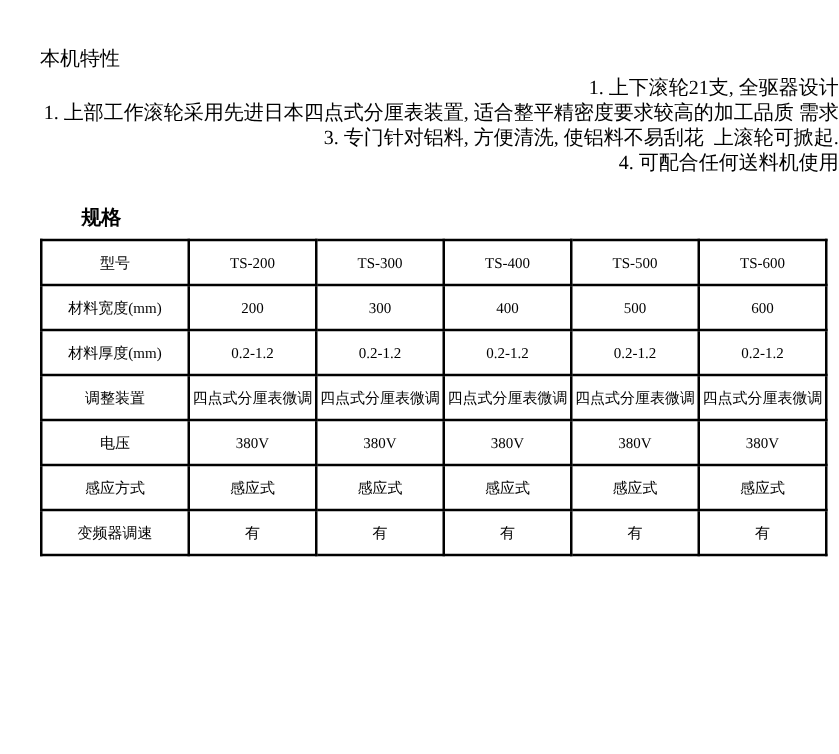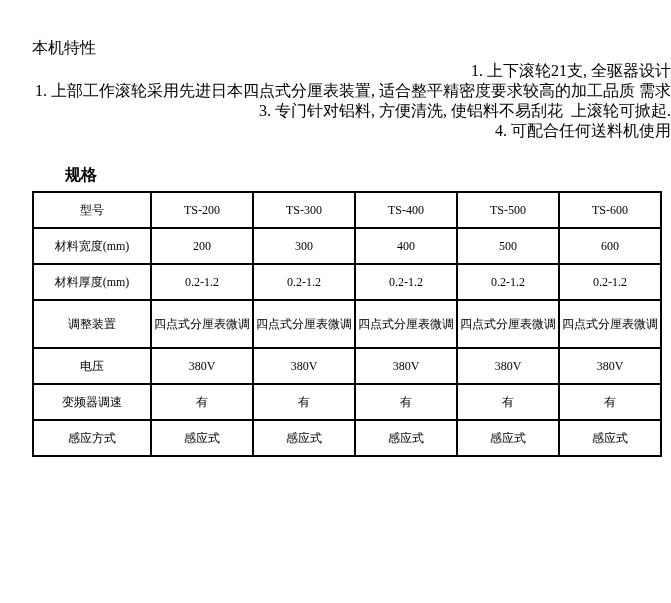--- a/index.html
+++ b/index.html
@@ -45,21 +45,21 @@
     border: 2px solid #000000;
     text-align: center;
     vertical-align: middle;
     font-size: 12px;
     font-weight: normal;
     padding: 0 2px;
     line-height: 19px;
     overflow: hidden;
   }
   .spec-table tr { height: 36px; }
-  .spec-table tr.tall { height: 48px; }
+  .spec-table tr.tall { height: 36px; }
 </style>
 </head>
 <body>
 
 <div class="page">
 
   <div class="features-title">本机特性</div>
   <div class="feature-line">1. 上下滚轮21支, 全驱器设计</div>
   <div class="feature-line">1. 上部工作滚轮采用先进日本四点式分厘表装置, 适合整平精密度要求较高的加工品质 需求</div>
   <div class="feature-line">3. 专门针对铝料, 方便清洗, 使铝料不易刮花  上滚轮可掀起.</div>
@@ -113,31 +113,31 @@
       </tr>
       <tr>
         <td>电压</td>
         <td>380V</td>
         <td>380V</td>
         <td>380V</td>
         <td>380V</td>
         <td>380V</td>
       </tr>
       <tr>
+        <td>感应方式</td>
+        <td>感应式</td>
+        <td>感应式</td>
+        <td>感应式</td>
+        <td>感应式</td>
+        <td>感应式</td>
+      </tr>
+      <tr>
         <td>变频器调速</td>
         <td>有</td>
         <td>有</td>
         <td>有</td>
         <td>有</td>
         <td>有</td>
       </tr>
-      <tr>
-        <td>感应方式</td>
-        <td>感应式</td>
-        <td>感应式</td>
-        <td>感应式</td>
-        <td>感应式</td>
-        <td>感应式</td>
-      </tr>
     </tbody>
   </table>
 
 </div>
 
 </body></html>

